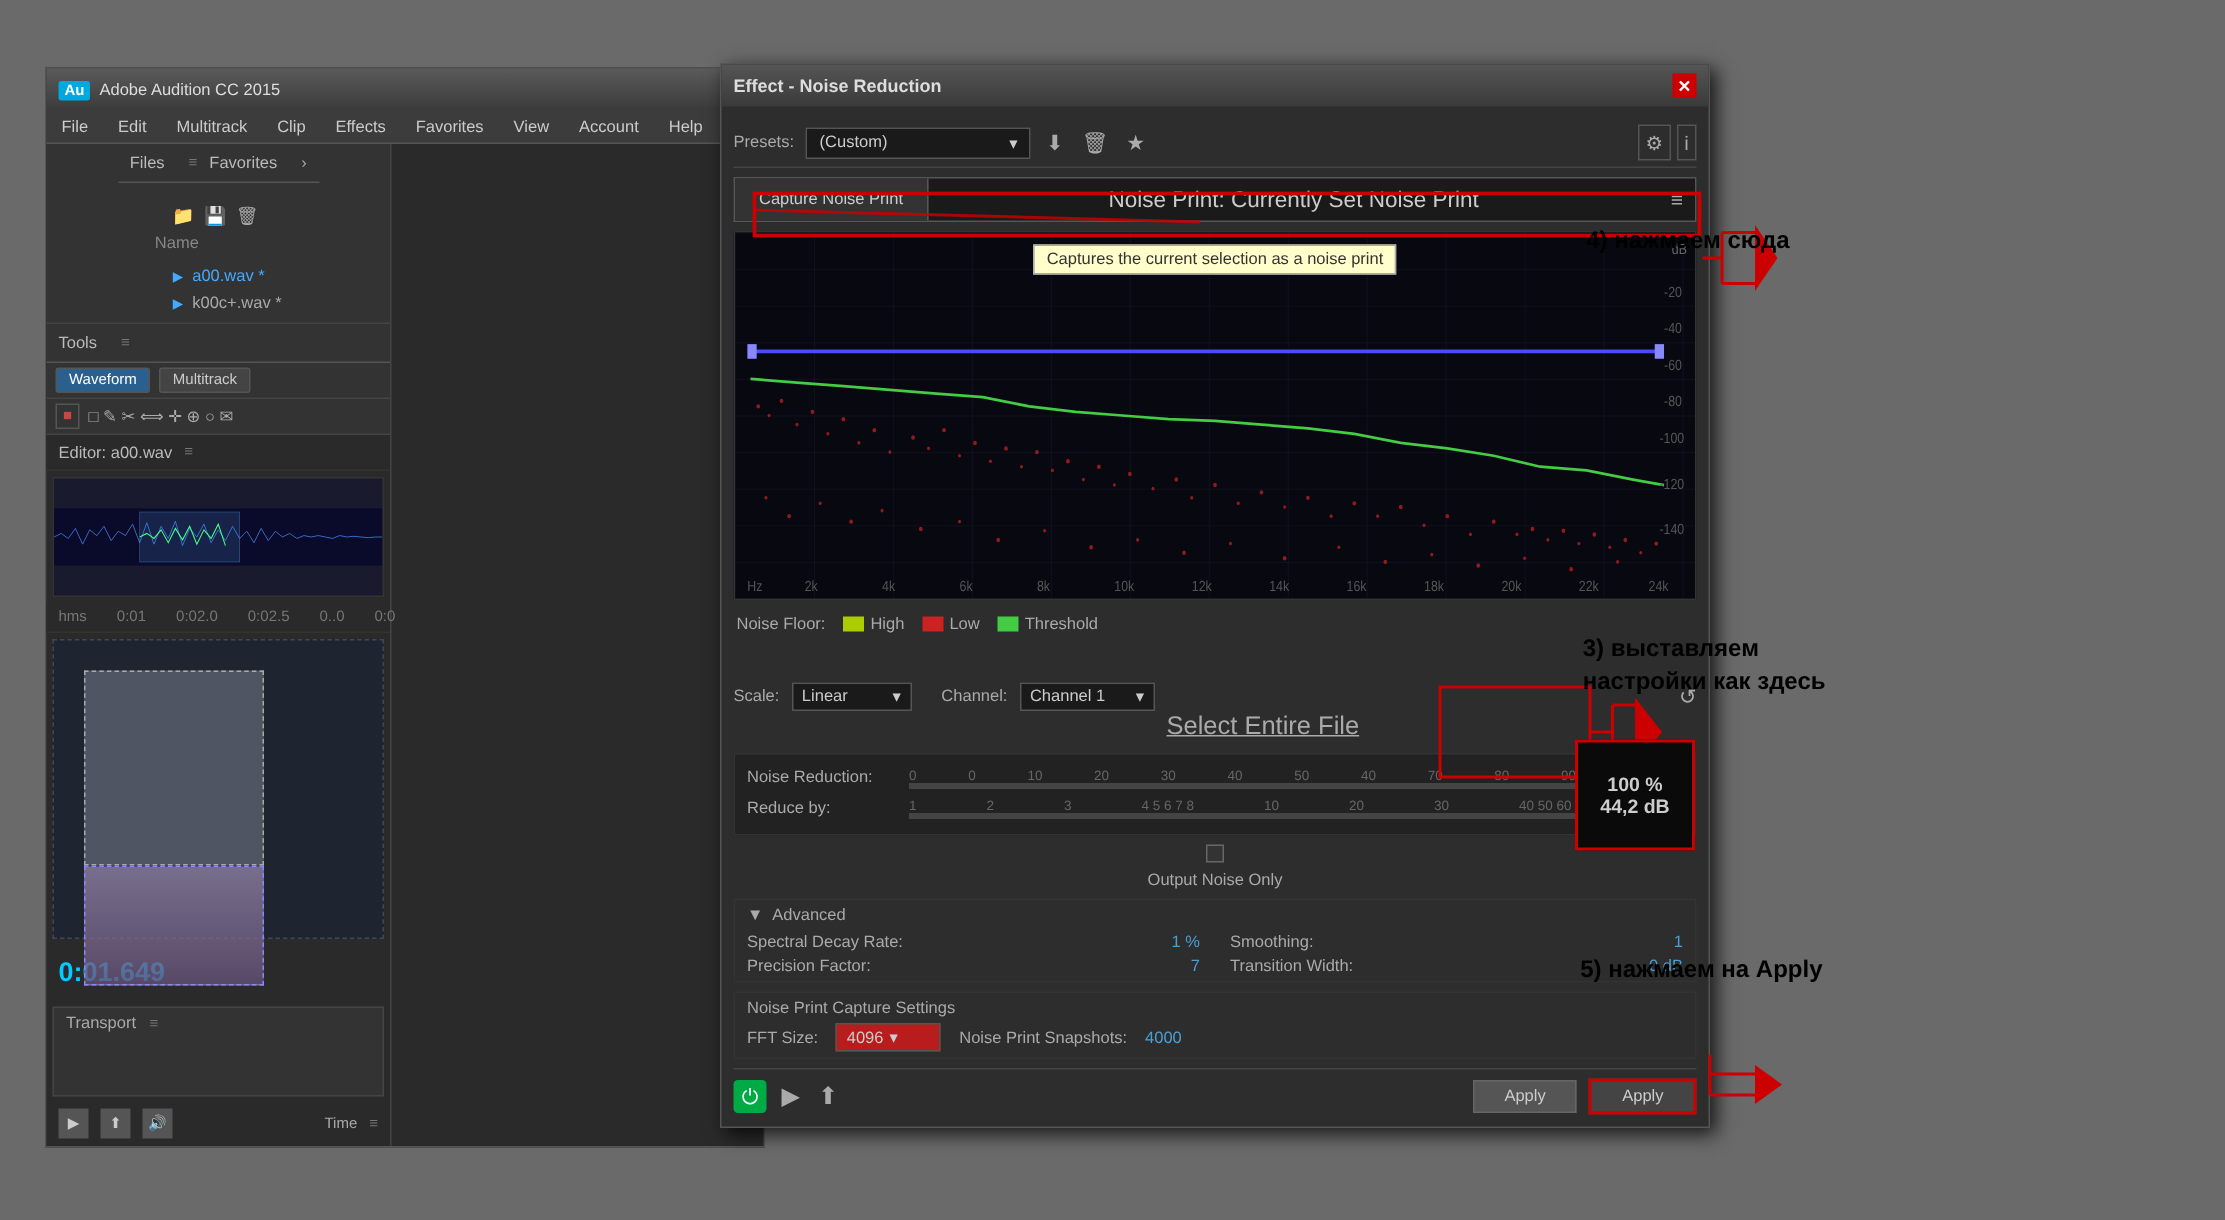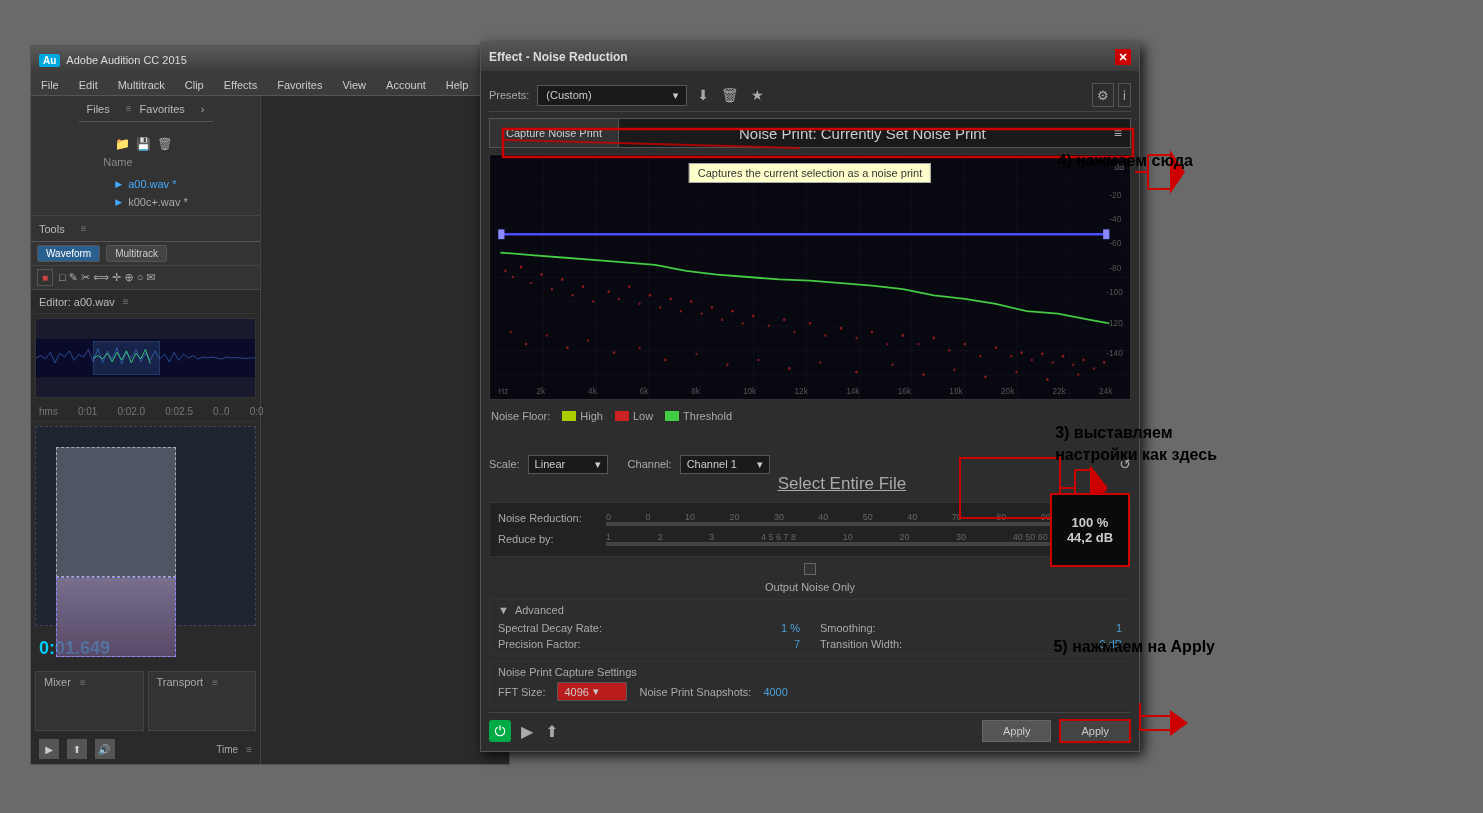--- a/index.html
+++ b/index.html
@@ -756,24 +756,20 @@
           <div class="selection-overlay"></div>
 
           <div style="position:absolute; left:20px; top:150px; width:120px; height:80px; background:linear-gradient(to bottom, rgba(180,160,200,0.6), rgba(100,80,120,0.8)); border:1px dashed #88f;"></div>
         </div>
 
         <div>
           <div class="time-display">0:01.649</div>
         </div>
 
         <div class="bottom-panels">
-          <div class="mixer-panel">
-            <span>Mixer</span>
-            <span style="margin-left:6px; color:#777; font-size:10px;">≡</span>
-          </div>
           <div class="mixer-panel">
             <span>Transport</span>
             <span style="margin-left:6px; color:#777; font-size:10px;">≡</span>
           </div>
         </div>
 
         <div class="play-controls">
           <button class="play-btn">▶</button>
           <button class="play-btn">⬆</button>
           <button class="play-btn">🔊</button>

